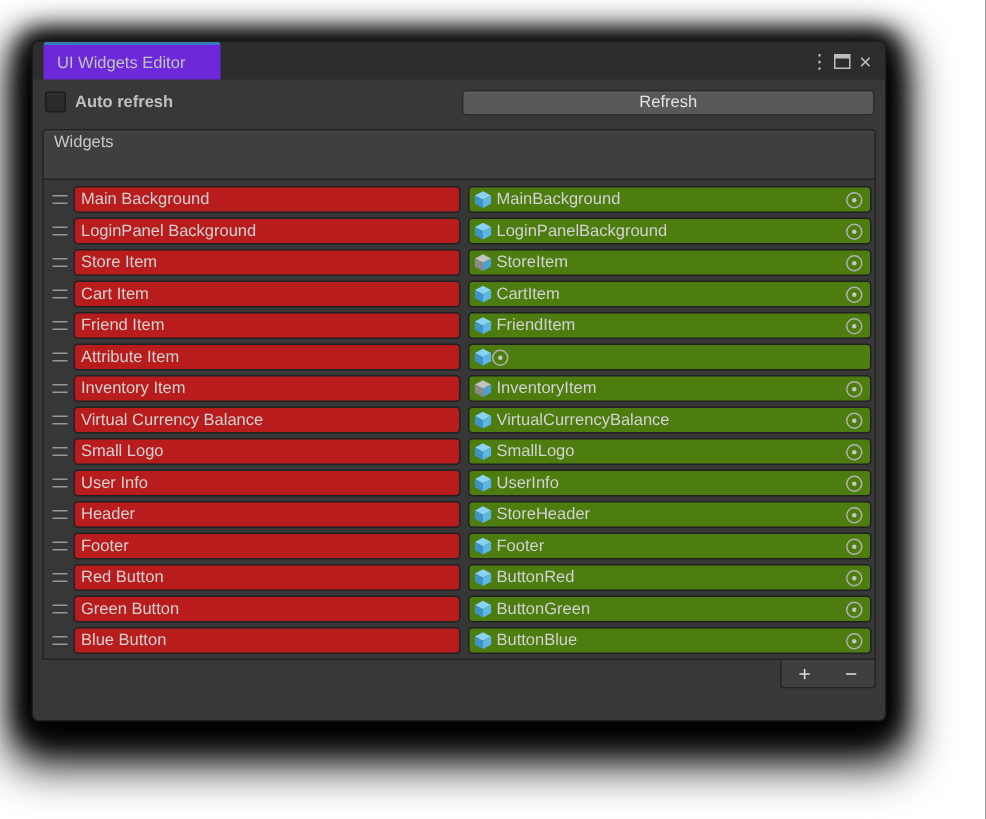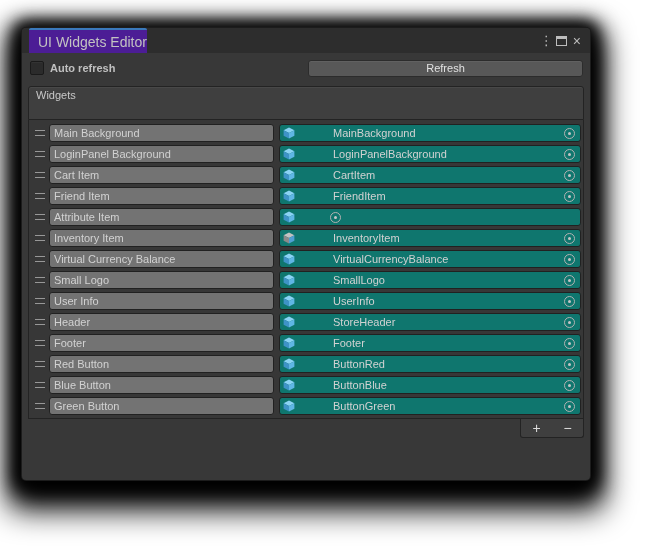--- a/index.html
+++ b/index.html
@@ -27,28 +27,28 @@
   .titlebar {
     height: 25px;
     background: #2d2d2d;
     border-radius: 4px 4px 0 0;
     display: flex;
     align-items: stretch;
   }
   .tab {
     margin-left: 7px;
     width: 118px;
-    background: #4c1d95;
+    background: #6d28d9;
     border-top: 2px solid #3a79bb;
     border-radius: 2px 2px 0 0;
     display: flex;
     align-items: center;
     padding-left: 9px;
     color: #c2c2c2;
-    font-size: 14px;
+    font-size: 11px;
     white-space: nowrap;
   }
   .titlebar-spacer { flex: 1; }
   .titlebar-controls {
     display: flex;
     align-items: center;
     gap: 6px;
     padding-right: 9px;
     color: #bdbdbd;
   }
@@ -128,44 +128,43 @@
     justify-content: center;
     cursor: grab;
   }
   .drag-handle span {
     display: block;
     width: 10px; height: 6px;
     border-top: 1px solid #989898;
     border-bottom: 1px solid #989898;
   }
   .name-field {
-    width: 225px;
+    width: 258px;
     height: 18px;
-    background: #737373;
+    background: #b91c1c;
     border: 1px solid #212121;
     border-radius: 3px;
     color: #d2d2d2;
     font-size: 11px;
     font-family: "Liberation Sans", sans-serif;
     padding: 0 4px;
     margin-right: 5px;
     outline: none;
   }
   .object-field {
     flex: 1;
     height: 18px;
-    background: #0f766e;
+    background: #4d7c0f;
     border: 1px solid #212121;
     border-radius: 3px;
     display: flex;
     align-items: center;
     padding: 0 3px 0 3px;
     cursor: pointer;
     min-width: 0;
-    gap: 35px;
   }
   .cube { width: 12px; height: 12px; flex: 0 0 auto; }
   .obj-label {
     color: #d2d2d2;
     font-size: 11px;
     margin-left: 3px;
     white-space: nowrap;
     overflow: hidden;
     flex: 1;
   }
@@ -261,79 +260,94 @@
       <svg class="cube" viewBox="0 0 12 12">
         <polygon class="f-top" points="6,0.5 11.4,3.3 6,6.1 0.6,3.3" fill="#8ad2f4"></polygon>
         <polygon class="f-left" points="0.6,3.3 6,6.1 6,11.6 0.6,8.8" fill="#3e93c7"></polygon>
         <polygon class="f-right" points="11.4,3.3 6,6.1 6,11.6 11.4,8.8" fill="#5fb6e4"></polygon>
       </svg>
       <span class="obj-label">LoginPanelBackground</span>
       <span class="picker"></span>
     </div>
   </div>
 
-
-  <div class="rl-row">
-    <div class="drag-handle">
-          <span></span>
-        </div>
-    <input class="name-field" type="text" value="Cart Item" style="">
-    <div class="object-field">
-      <svg class="cube" viewBox="0 0 12 12">
-        <polygon class="f-top" points="6,0.5 11.4,3.3 6,6.1 0.6,3.3" fill="#8ad2f4"></polygon>
-        <polygon class="f-left" points="0.6,3.3 6,6.1 6,11.6 0.6,8.8" fill="#3e93c7"></polygon>
-        <polygon class="f-right" points="11.4,3.3 6,6.1 6,11.6 11.4,8.8" fill="#5fb6e4"></polygon>
-      </svg>
-      <span class="obj-label">CartItem</span>
-      <span class="picker"></span>
-    </div>
-  </div>
-
-  <div class="rl-row">
-    <div class="drag-handle">
-          <span></span>
-        </div>
-    <input class="name-field" type="text" value="Friend Item" style="">
-    <div class="object-field">
-      <svg class="cube" viewBox="0 0 12 12">
-        <polygon class="f-top" points="6,0.5 11.4,3.3 6,6.1 0.6,3.3" fill="#8ad2f4"></polygon>
-        <polygon class="f-left" points="0.6,3.3 6,6.1 6,11.6 0.6,8.8" fill="#3e93c7"></polygon>
-        <polygon class="f-right" points="11.4,3.3 6,6.1 6,11.6 11.4,8.8" fill="#5fb6e4"></polygon>
-      </svg>
-      <span class="obj-label">FriendItem</span>
-      <span class="picker"></span>
-    </div>
-  </div>
-
-  <div class="rl-row">
-    <div class="drag-handle">
-          <span></span>
-        </div>
-    <input class="name-field" type="text" value="Attribute Item" style="">
-    <div class="object-field">
-      <svg class="cube" viewBox="0 0 12 12">
-        <polygon class="f-top" points="6,0.5 11.4,3.3 6,6.1 0.6,3.3" fill="#8ad2f4"></polygon>
-        <polygon class="f-left" points="0.6,3.3 6,6.1 6,11.6 0.6,8.8" fill="#3e93c7"></polygon>
-        <polygon class="f-right" points="11.4,3.3 6,6.1 6,11.6 11.4,8.8" fill="#5fb6e4"></polygon>
-      </svg>
-      <span class="picker"></span>
-    </div>
-  </div>
-
-  <div class="rl-row">
-    <div class="drag-handle">
-          <span></span>
-        </div>
-    <input class="name-field" type="text" value="Inventory Item" style="">
+  <div class="rl-row">
+    <div class="drag-handle">
+          <span></span>
+        </div>
+    <input class="name-field" type="text" value="Store Item" style="">
     <div class="object-field">
       <svg class="cube" viewBox="0 0 12 12">
         <polygon class="f-top" points="6,0.5 11.4,3.3 6,6.1 0.6,3.3" fill="#c2c2c2"></polygon>
         <polygon class="f-left" points="0.6,3.3 6,6.1 6,11.6 0.6,8.8" fill="#8a8a8a"></polygon>
         <polygon class="f-right" points="11.4,3.3 6,6.1 6,11.6 11.4,8.8" fill="#4f9fd2"></polygon>
       </svg>
+      <span class="obj-label">StoreItem</span>
+      <span class="picker"></span>
+    </div>
+  </div>
+
+  <div class="rl-row">
+    <div class="drag-handle">
+          <span></span>
+        </div>
+    <input class="name-field" type="text" value="Cart Item" style="">
+    <div class="object-field">
+      <svg class="cube" viewBox="0 0 12 12">
+        <polygon class="f-top" points="6,0.5 11.4,3.3 6,6.1 0.6,3.3" fill="#8ad2f4"></polygon>
+        <polygon class="f-left" points="0.6,3.3 6,6.1 6,11.6 0.6,8.8" fill="#3e93c7"></polygon>
+        <polygon class="f-right" points="11.4,3.3 6,6.1 6,11.6 11.4,8.8" fill="#5fb6e4"></polygon>
+      </svg>
+      <span class="obj-label">CartItem</span>
+      <span class="picker"></span>
+    </div>
+  </div>
+
+  <div class="rl-row">
+    <div class="drag-handle">
+          <span></span>
+        </div>
+    <input class="name-field" type="text" value="Friend Item" style="">
+    <div class="object-field">
+      <svg class="cube" viewBox="0 0 12 12">
+        <polygon class="f-top" points="6,0.5 11.4,3.3 6,6.1 0.6,3.3" fill="#8ad2f4"></polygon>
+        <polygon class="f-left" points="0.6,3.3 6,6.1 6,11.6 0.6,8.8" fill="#3e93c7"></polygon>
+        <polygon class="f-right" points="11.4,3.3 6,6.1 6,11.6 11.4,8.8" fill="#5fb6e4"></polygon>
+      </svg>
+      <span class="obj-label">FriendItem</span>
+      <span class="picker"></span>
+    </div>
+  </div>
+
+  <div class="rl-row">
+    <div class="drag-handle">
+          <span></span>
+        </div>
+    <input class="name-field" type="text" value="Attribute Item" style="">
+    <div class="object-field">
+      <svg class="cube" viewBox="0 0 12 12">
+        <polygon class="f-top" points="6,0.5 11.4,3.3 6,6.1 0.6,3.3" fill="#8ad2f4"></polygon>
+        <polygon class="f-left" points="0.6,3.3 6,6.1 6,11.6 0.6,8.8" fill="#3e93c7"></polygon>
+        <polygon class="f-right" points="11.4,3.3 6,6.1 6,11.6 11.4,8.8" fill="#5fb6e4"></polygon>
+      </svg>
+      <span class="picker"></span>
+    </div>
+  </div>
+
+  <div class="rl-row">
+    <div class="drag-handle">
+          <span></span>
+        </div>
+    <input class="name-field" type="text" value="Inventory Item" style="">
+    <div class="object-field">
+      <svg class="cube" viewBox="0 0 12 12">
+        <polygon class="f-top" points="6,0.5 11.4,3.3 6,6.1 0.6,3.3" fill="#c2c2c2"></polygon>
+        <polygon class="f-left" points="0.6,3.3 6,6.1 6,11.6 0.6,8.8" fill="#8a8a8a"></polygon>
+        <polygon class="f-right" points="11.4,3.3 6,6.1 6,11.6 11.4,8.8" fill="#4f9fd2"></polygon>
+      </svg>
       <span class="obj-label">InventoryItem</span>
       <span class="picker"></span>
     </div>
   </div>
 
   <div class="rl-row">
     <div class="drag-handle">
           <span></span>
         </div>
     <input class="name-field" type="text" value="Virtual Currency Balance" style="">
@@ -426,44 +440,44 @@
       </svg>
       <span class="obj-label">ButtonRed</span>
       <span class="picker"></span>
     </div>
   </div>
 
   <div class="rl-row">
     <div class="drag-handle">
           <span></span>
         </div>
+    <input class="name-field" type="text" value="Green Button" style="">
+    <div class="object-field">
+      <svg class="cube" viewBox="0 0 12 12">
+        <polygon class="f-top" points="6,0.5 11.4,3.3 6,6.1 0.6,3.3" fill="#8ad2f4"></polygon>
+        <polygon class="f-left" points="0.6,3.3 6,6.1 6,11.6 0.6,8.8" fill="#3e93c7"></polygon>
+        <polygon class="f-right" points="11.4,3.3 6,6.1 6,11.6 11.4,8.8" fill="#5fb6e4"></polygon>
+      </svg>
+      <span class="obj-label">ButtonGreen</span>
+      <span class="picker"></span>
+    </div>
+  </div>
+
+  <div class="rl-row">
+    <div class="drag-handle">
+          <span></span>
+        </div>
     <input class="name-field" type="text" value="Blue Button" style="">
     <div class="object-field">
       <svg class="cube" viewBox="0 0 12 12">
         <polygon class="f-top" points="6,0.5 11.4,3.3 6,6.1 0.6,3.3" fill="#8ad2f4"></polygon>
         <polygon class="f-left" points="0.6,3.3 6,6.1 6,11.6 0.6,8.8" fill="#3e93c7"></polygon>
         <polygon class="f-right" points="11.4,3.3 6,6.1 6,11.6 11.4,8.8" fill="#5fb6e4"></polygon>
       </svg>
       <span class="obj-label">ButtonBlue</span>
-      <span class="picker"></span>
-    </div>
-  </div>
-
-  <div class="rl-row">
-    <div class="drag-handle">
-          <span></span>
-        </div>
-    <input class="name-field" type="text" value="Green Button" style="">
-    <div class="object-field">
-      <svg class="cube" viewBox="0 0 12 12">
-        <polygon class="f-top" points="6,0.5 11.4,3.3 6,6.1 0.6,3.3" fill="#8ad2f4"></polygon>
-        <polygon class="f-left" points="0.6,3.3 6,6.1 6,11.6 0.6,8.8" fill="#3e93c7"></polygon>
-        <polygon class="f-right" points="11.4,3.3 6,6.1 6,11.6 11.4,8.8" fill="#5fb6e4"></polygon>
-      </svg>
-      <span class="obj-label">ButtonGreen</span>
       <span class="picker"></span>
     </div>
   </div>
 </div>
 
   <div class="rl-footer">
     <div class="fbtn">+</div>
     <div class="fbtn">−</div>
   </div>
 

